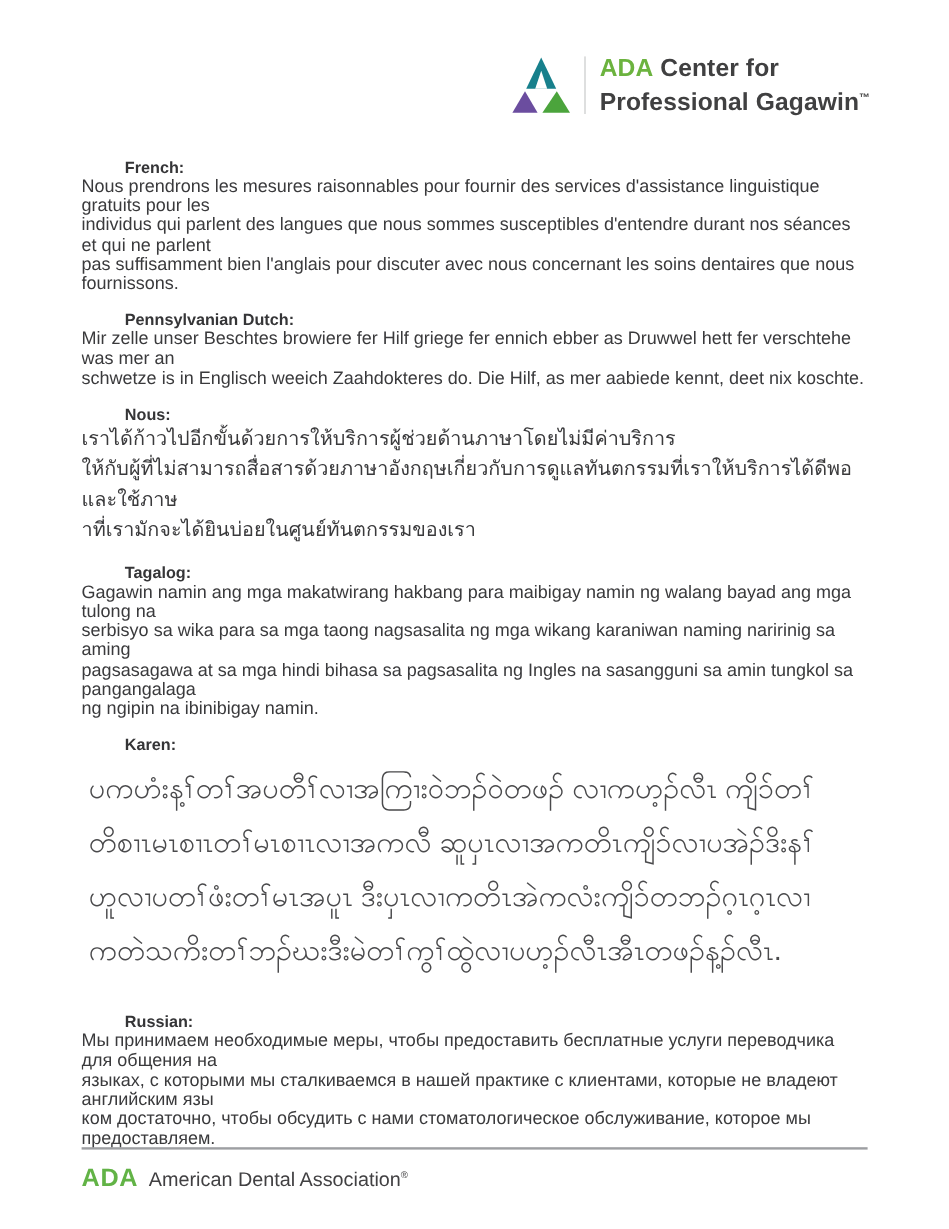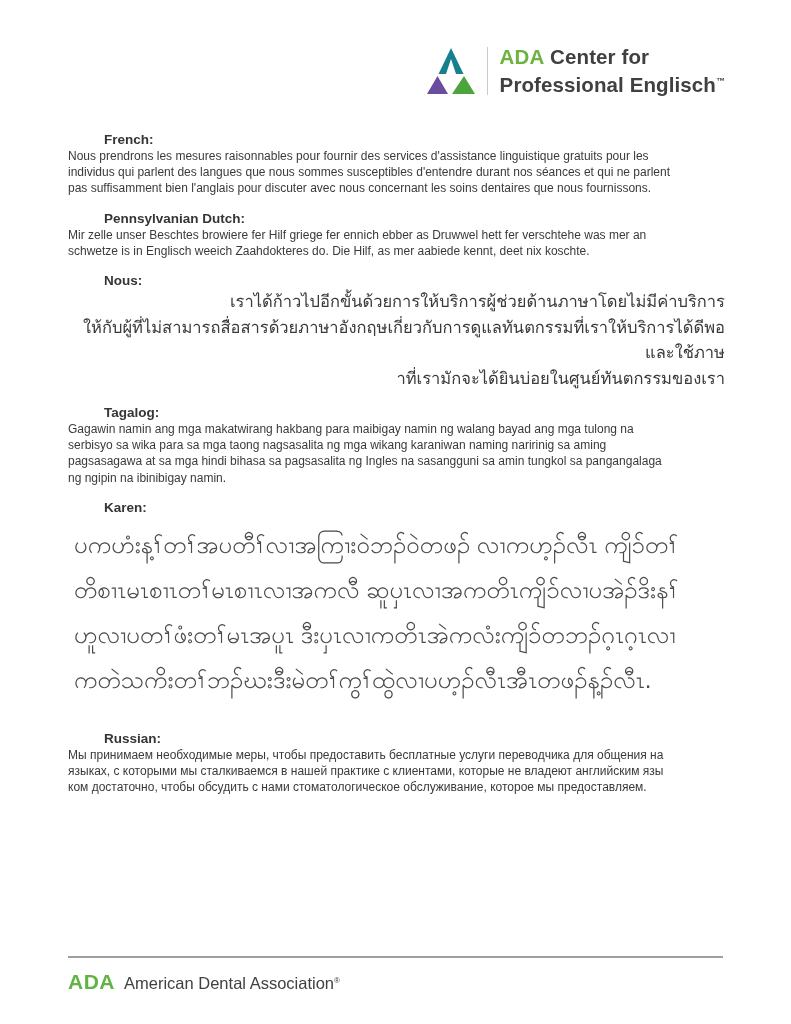--- a/index.html
+++ b/index.html
@@ -50,30 +50,29 @@
   }
   .section { margin-bottom: 13px; }
   .section-label {
     font-size: 13.5px;
     font-weight: 700;
     color: #353537;
     line-height: 17px;
     padding-left: 36px;
   }
   .section-body {
-    font-size: 12px;
+    font-size: 15px;
     line-height: 16.2px;
     color: #3a3a3c;
     white-space: pre-line;
     overflow: hidden;
   }
   .section-body.thai {
     font-size: 16.5px;
     line-height: 25.5px;
-    text-align: right;
   }
   .section-body.karen {
     font-size: 24px;
     line-height: 45px;
     padding: 6px 0 8px 6px;
     color: #4a4a4c;
   }
   .section.karen-section { margin-bottom: 20px; }
 
   
@@ -139,21 +138,21 @@
   <div class="logo">
     <svg class="logo-mark" viewBox="0 0 52 52" xmlns="http://www.w3.org/2000/svg">
       <polygon points="26,3 13.5,29 38.5,29" fill="#17808c"></polygon>
       <polygon points="12.5,31 2,49 23,49" fill="#6b4d9f"></polygon>
       <polygon points="39,31 27,49 50,49" fill="#4ba43c"></polygon>
       <polygon points="26,14 31,29 21,29" fill="#ffffff"></polygon>
     </svg>
     <div class="logo-divider"></div>
     <div class="logo-text">
       <div><span class="logo-brand">ADA</span><span> Center for</span></div>
-      <div><span>Professional Englisch</span><span class="logo-tm">™</span></div>
+      <div><span>Professional Gagawin</span><span class="logo-tm">™</span></div>
     </div>
   </div>
 
   <div class="content">
 
     <div class="section">
       <div class="section-label">French:</div>
       <div class="section-body">Nous prendrons les mesures raisonnables pour fournir des services d'assistance linguistique gratuits pour les
 individus qui parlent des langues que nous sommes susceptibles d'entendre durant nos séances et qui ne parlent
 pas suffisamment bien l'anglais pour discuter avec nous concernant les soins dentaires que nous fournissons.</div>

